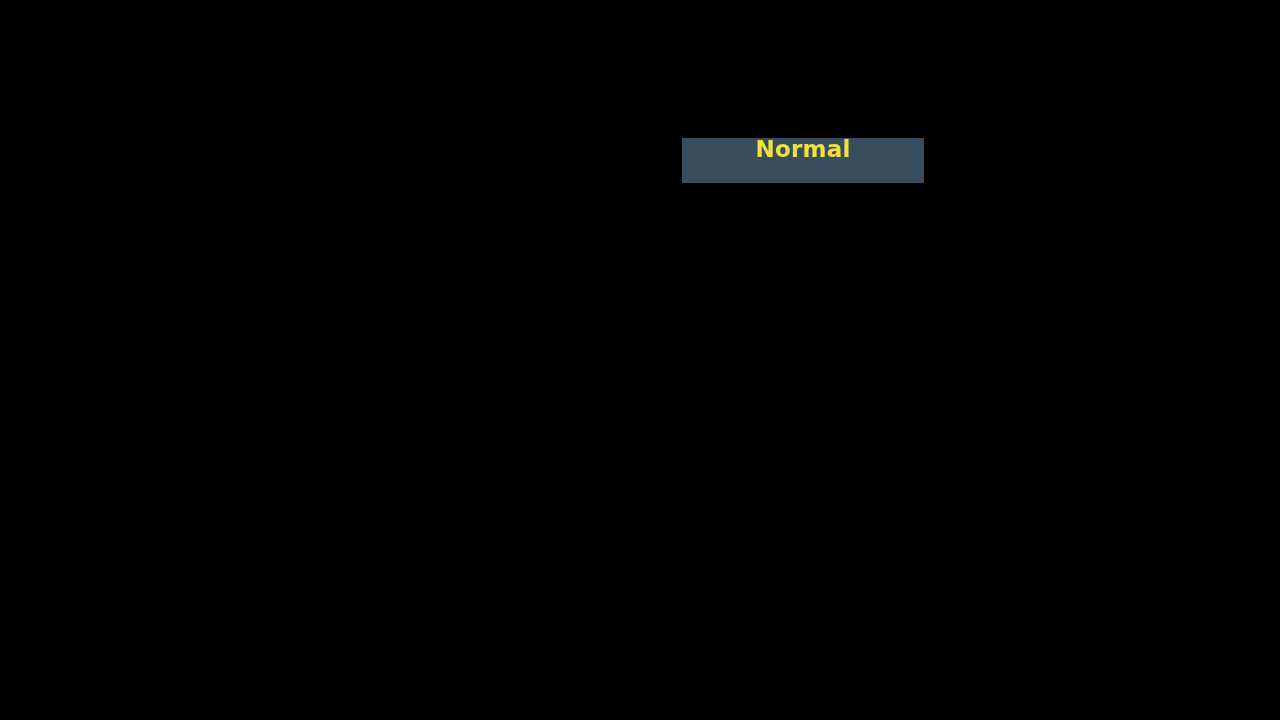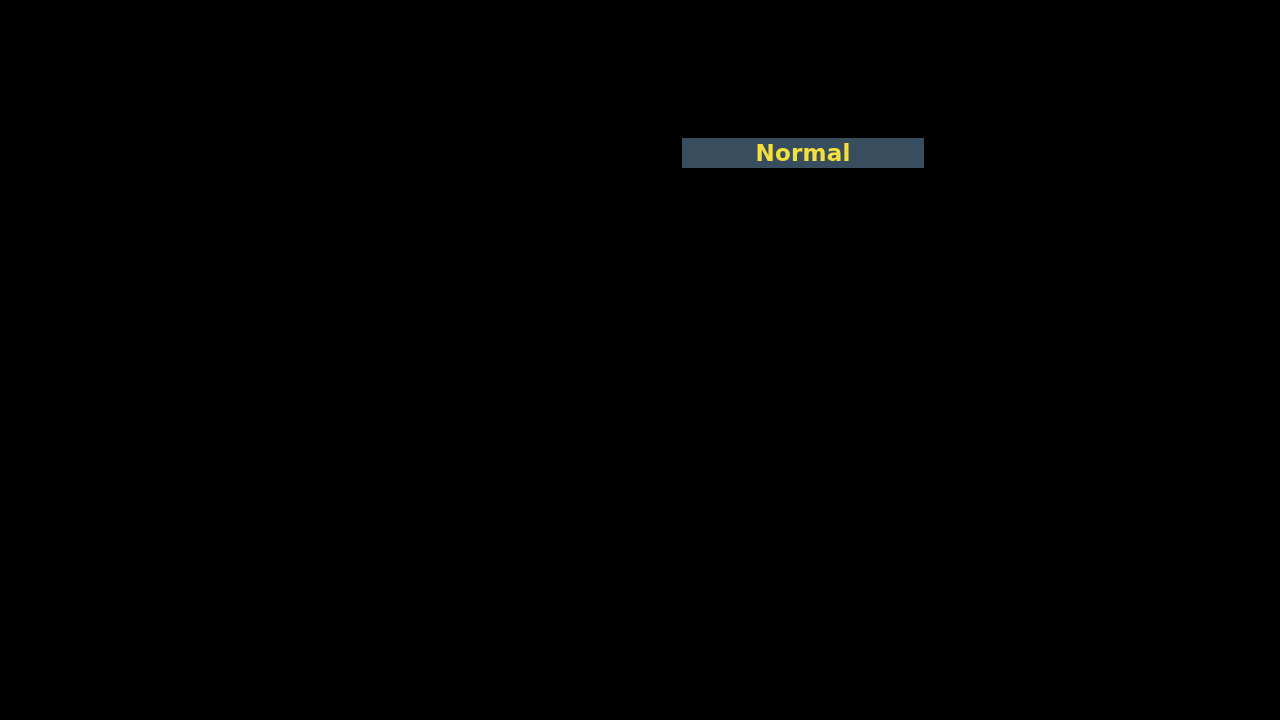--- a/index.html
+++ b/index.html
@@ -17,24 +17,23 @@
     width: 1280px;
     height: 720px;
     background: #000000;
   }
 
   #status-banner {
     position: absolute;
     left: 682px;
     top: 138px;
     width: 242px;
-    height: 30px;
+    height: 45px;
     background: #384d5e;
     display: flex;
-    align-items: center;
     justify-content: center;
     box-sizing: border-box;
   }
 
   #status-banner-label {
     color: #f4e03c;
     font-size: 23px;
     font-weight: bold;
     font-family: "DejaVu Sans", sans-serif;
     letter-spacing: 0.2px;

